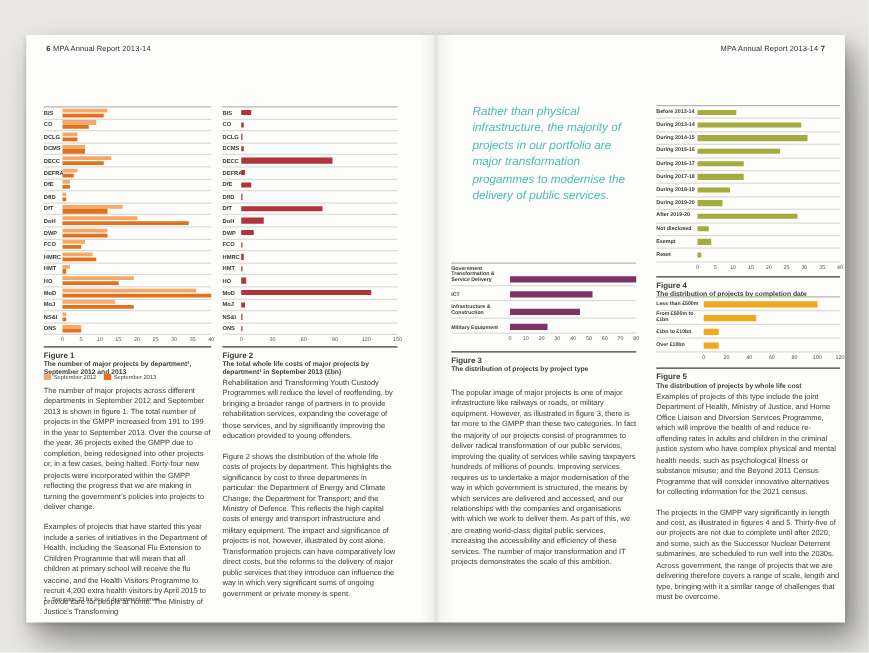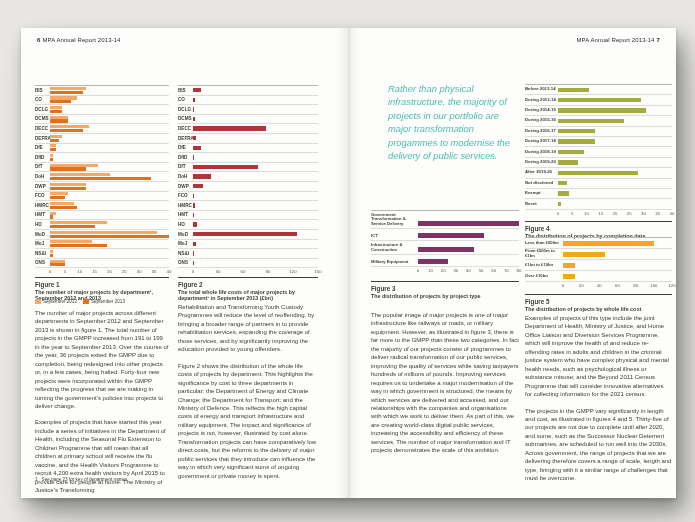--- a/index.html
+++ b/index.html
@@ -9,21 +9,21 @@
           box-shadow:6px 10px 18px rgba(0,0,0,.30), 14px 22px 34px rgba(0,0,0,.18), 0 2px 4px rgba(0,0,0,.15)}
   .fold{position:absolute;left:50%;top:0;width:26px;height:100%;transform:translateX(-50%);
         background:linear-gradient(90deg,rgba(0,0,0,0) 0%,rgba(0,0,0,.05) 40%,rgba(0,0,0,.11) 50%,rgba(0,0,0,.04) 60%,rgba(0,0,0,0) 100%)}
   .hdr{position:absolute;top:9px;font-size:6px;color:#2e2e38;letter-spacing:.1px}
   .hdr b{margin:0 2px}
   #hdrL{left:14px}
   #hdrR{right:14px;text-align:right}
   .col{position:absolute;top:0;height:470px}
   #col1{left:14px;width:134px}
   #col2{left:157px;width:140px}
-  #col3{left:350px;width:148px}
+  #col3{left:340px;width:148px}
   #col4{left:504px;width:147px}
   
   .fig-chart{position:absolute;left:0;right:0;border-top:1px solid #b6b5b2}
   .crow{display:flex;align-items:center;border-bottom:1px solid #dddcd9}
   .clab{font-size:4.6px;color:#3a3a38;font-weight:bold;flex:0 0 auto;line-height:1.15}
   .cbars{flex:1;display:flex;flex-direction:column;justify-content:center}
   .cbar{border-radius:0}
   .caxis{display:flex;margin-top:1px}
   .cticks{position:relative;flex:1;height:7px}
   .cticks span{position:absolute;top:0;transform:translateX(-50%);font-size:4.3px;color:#55544f}

